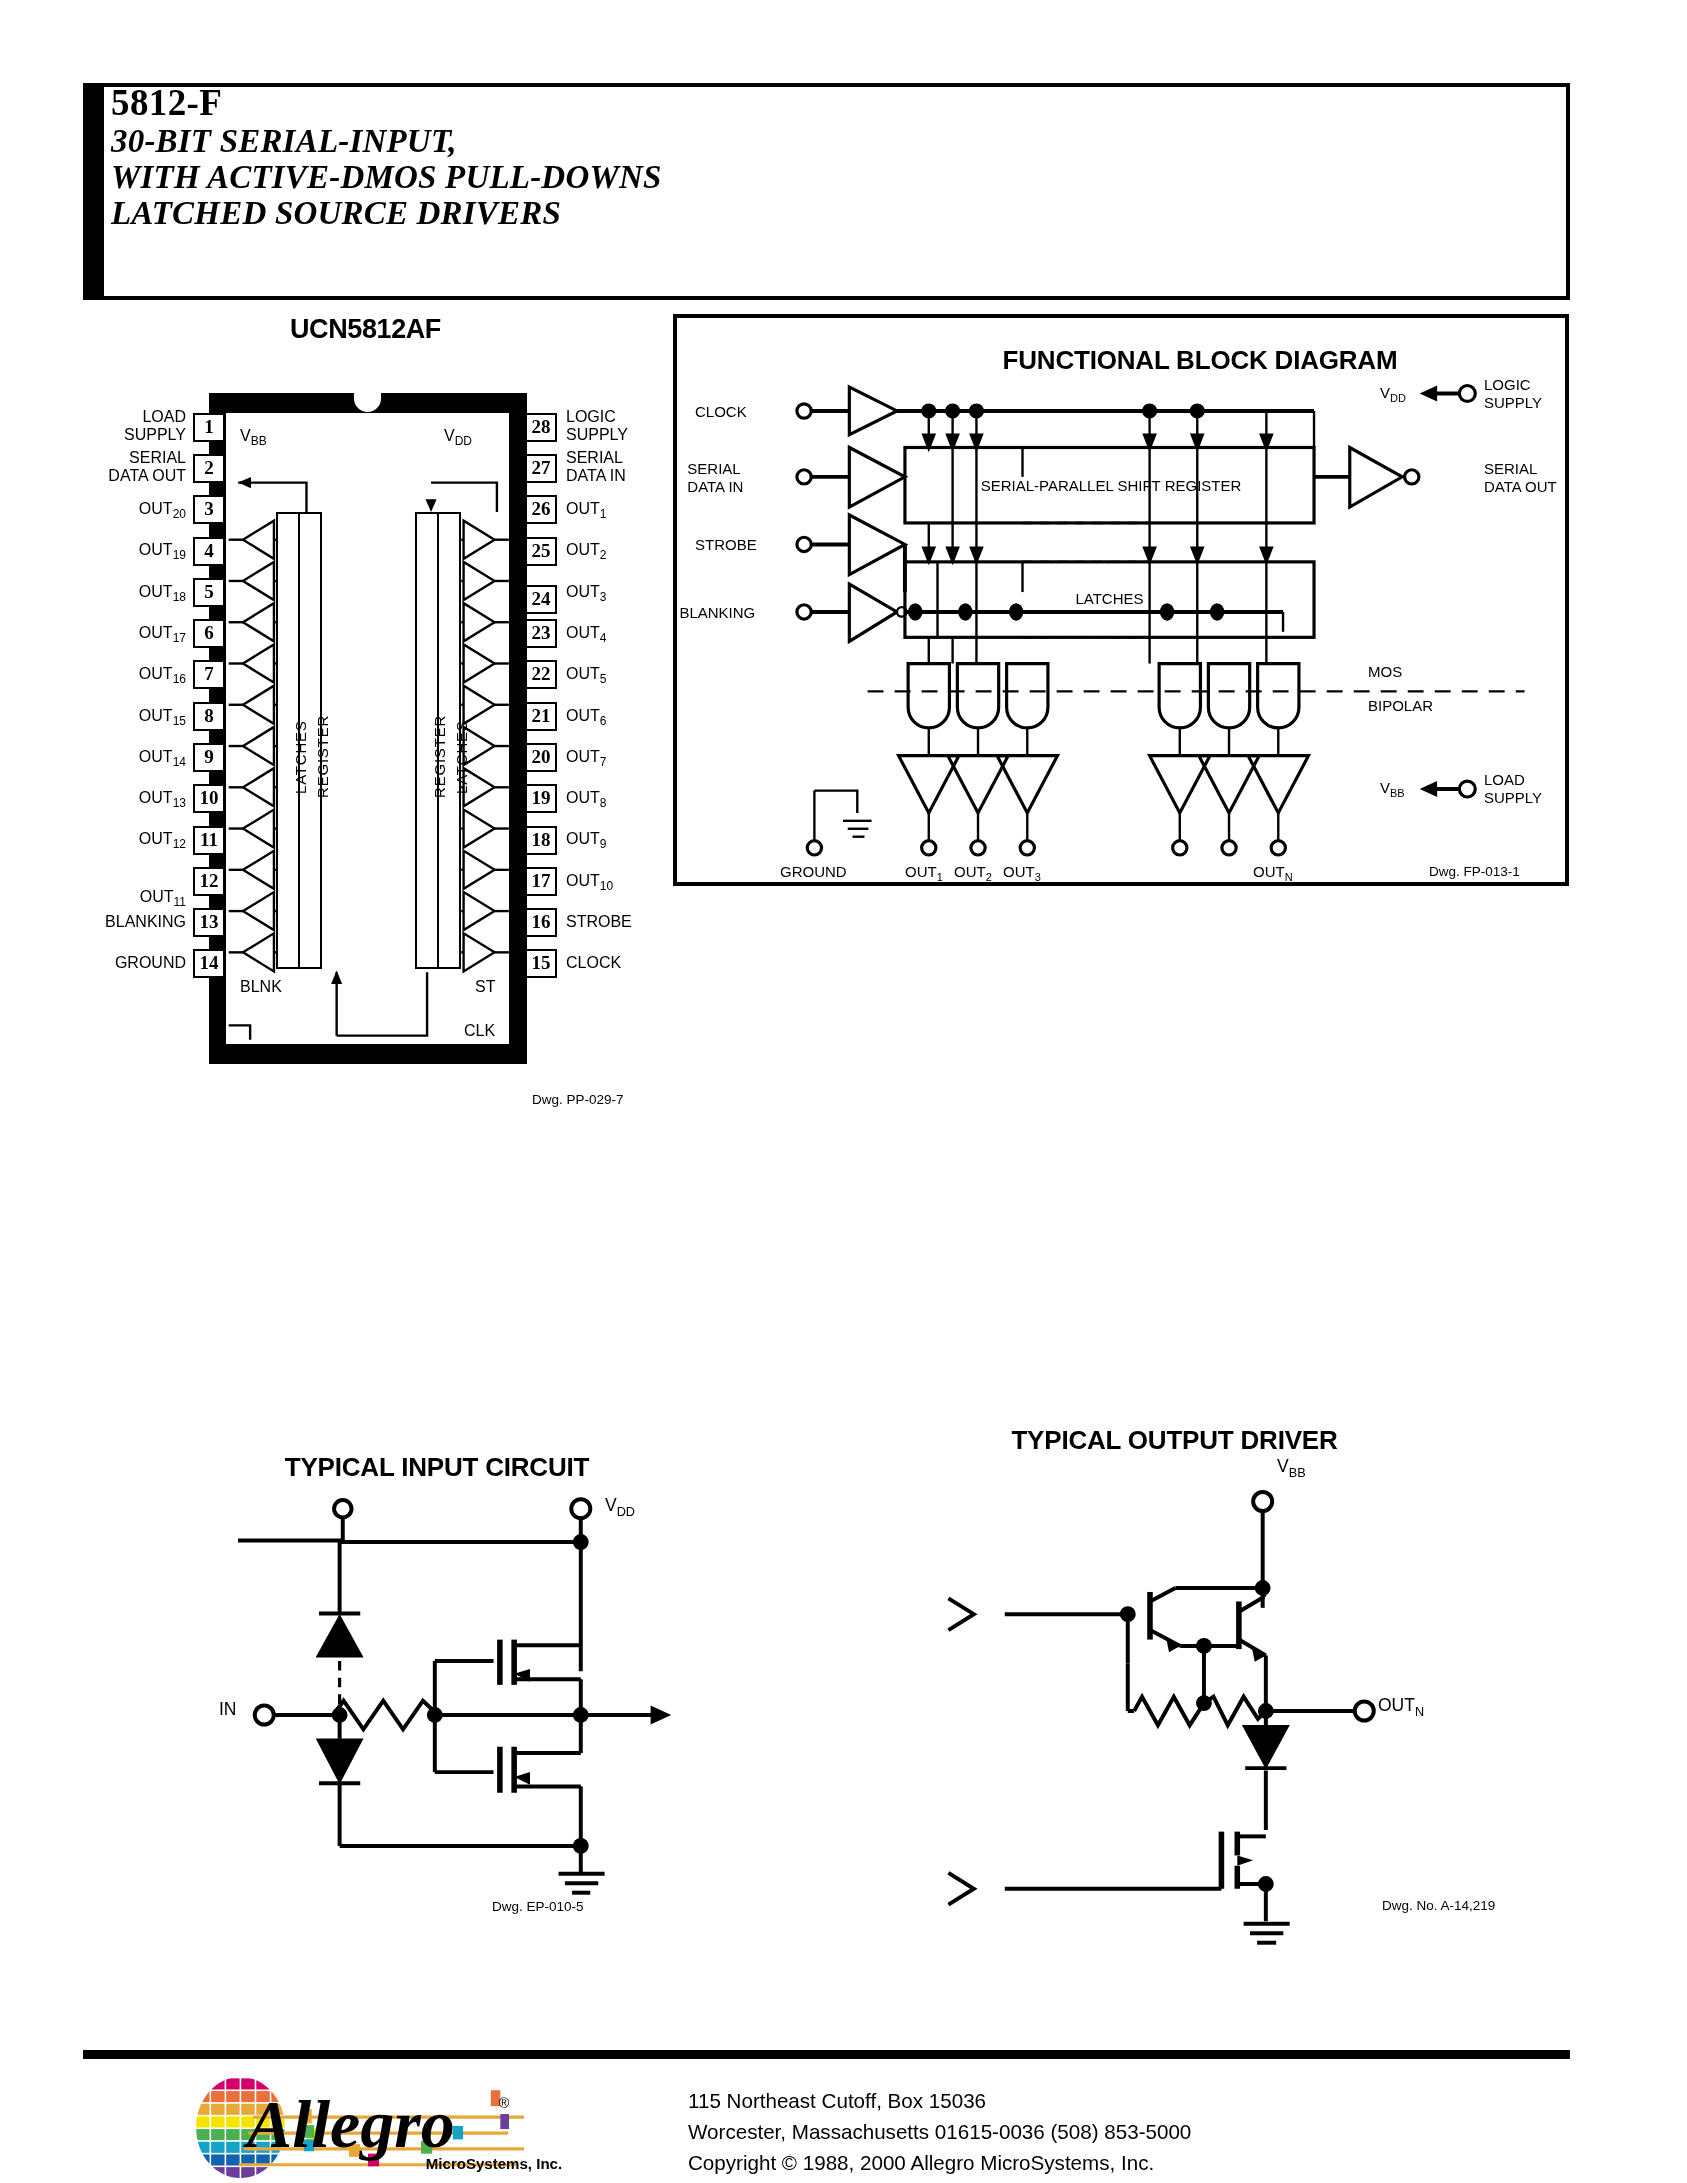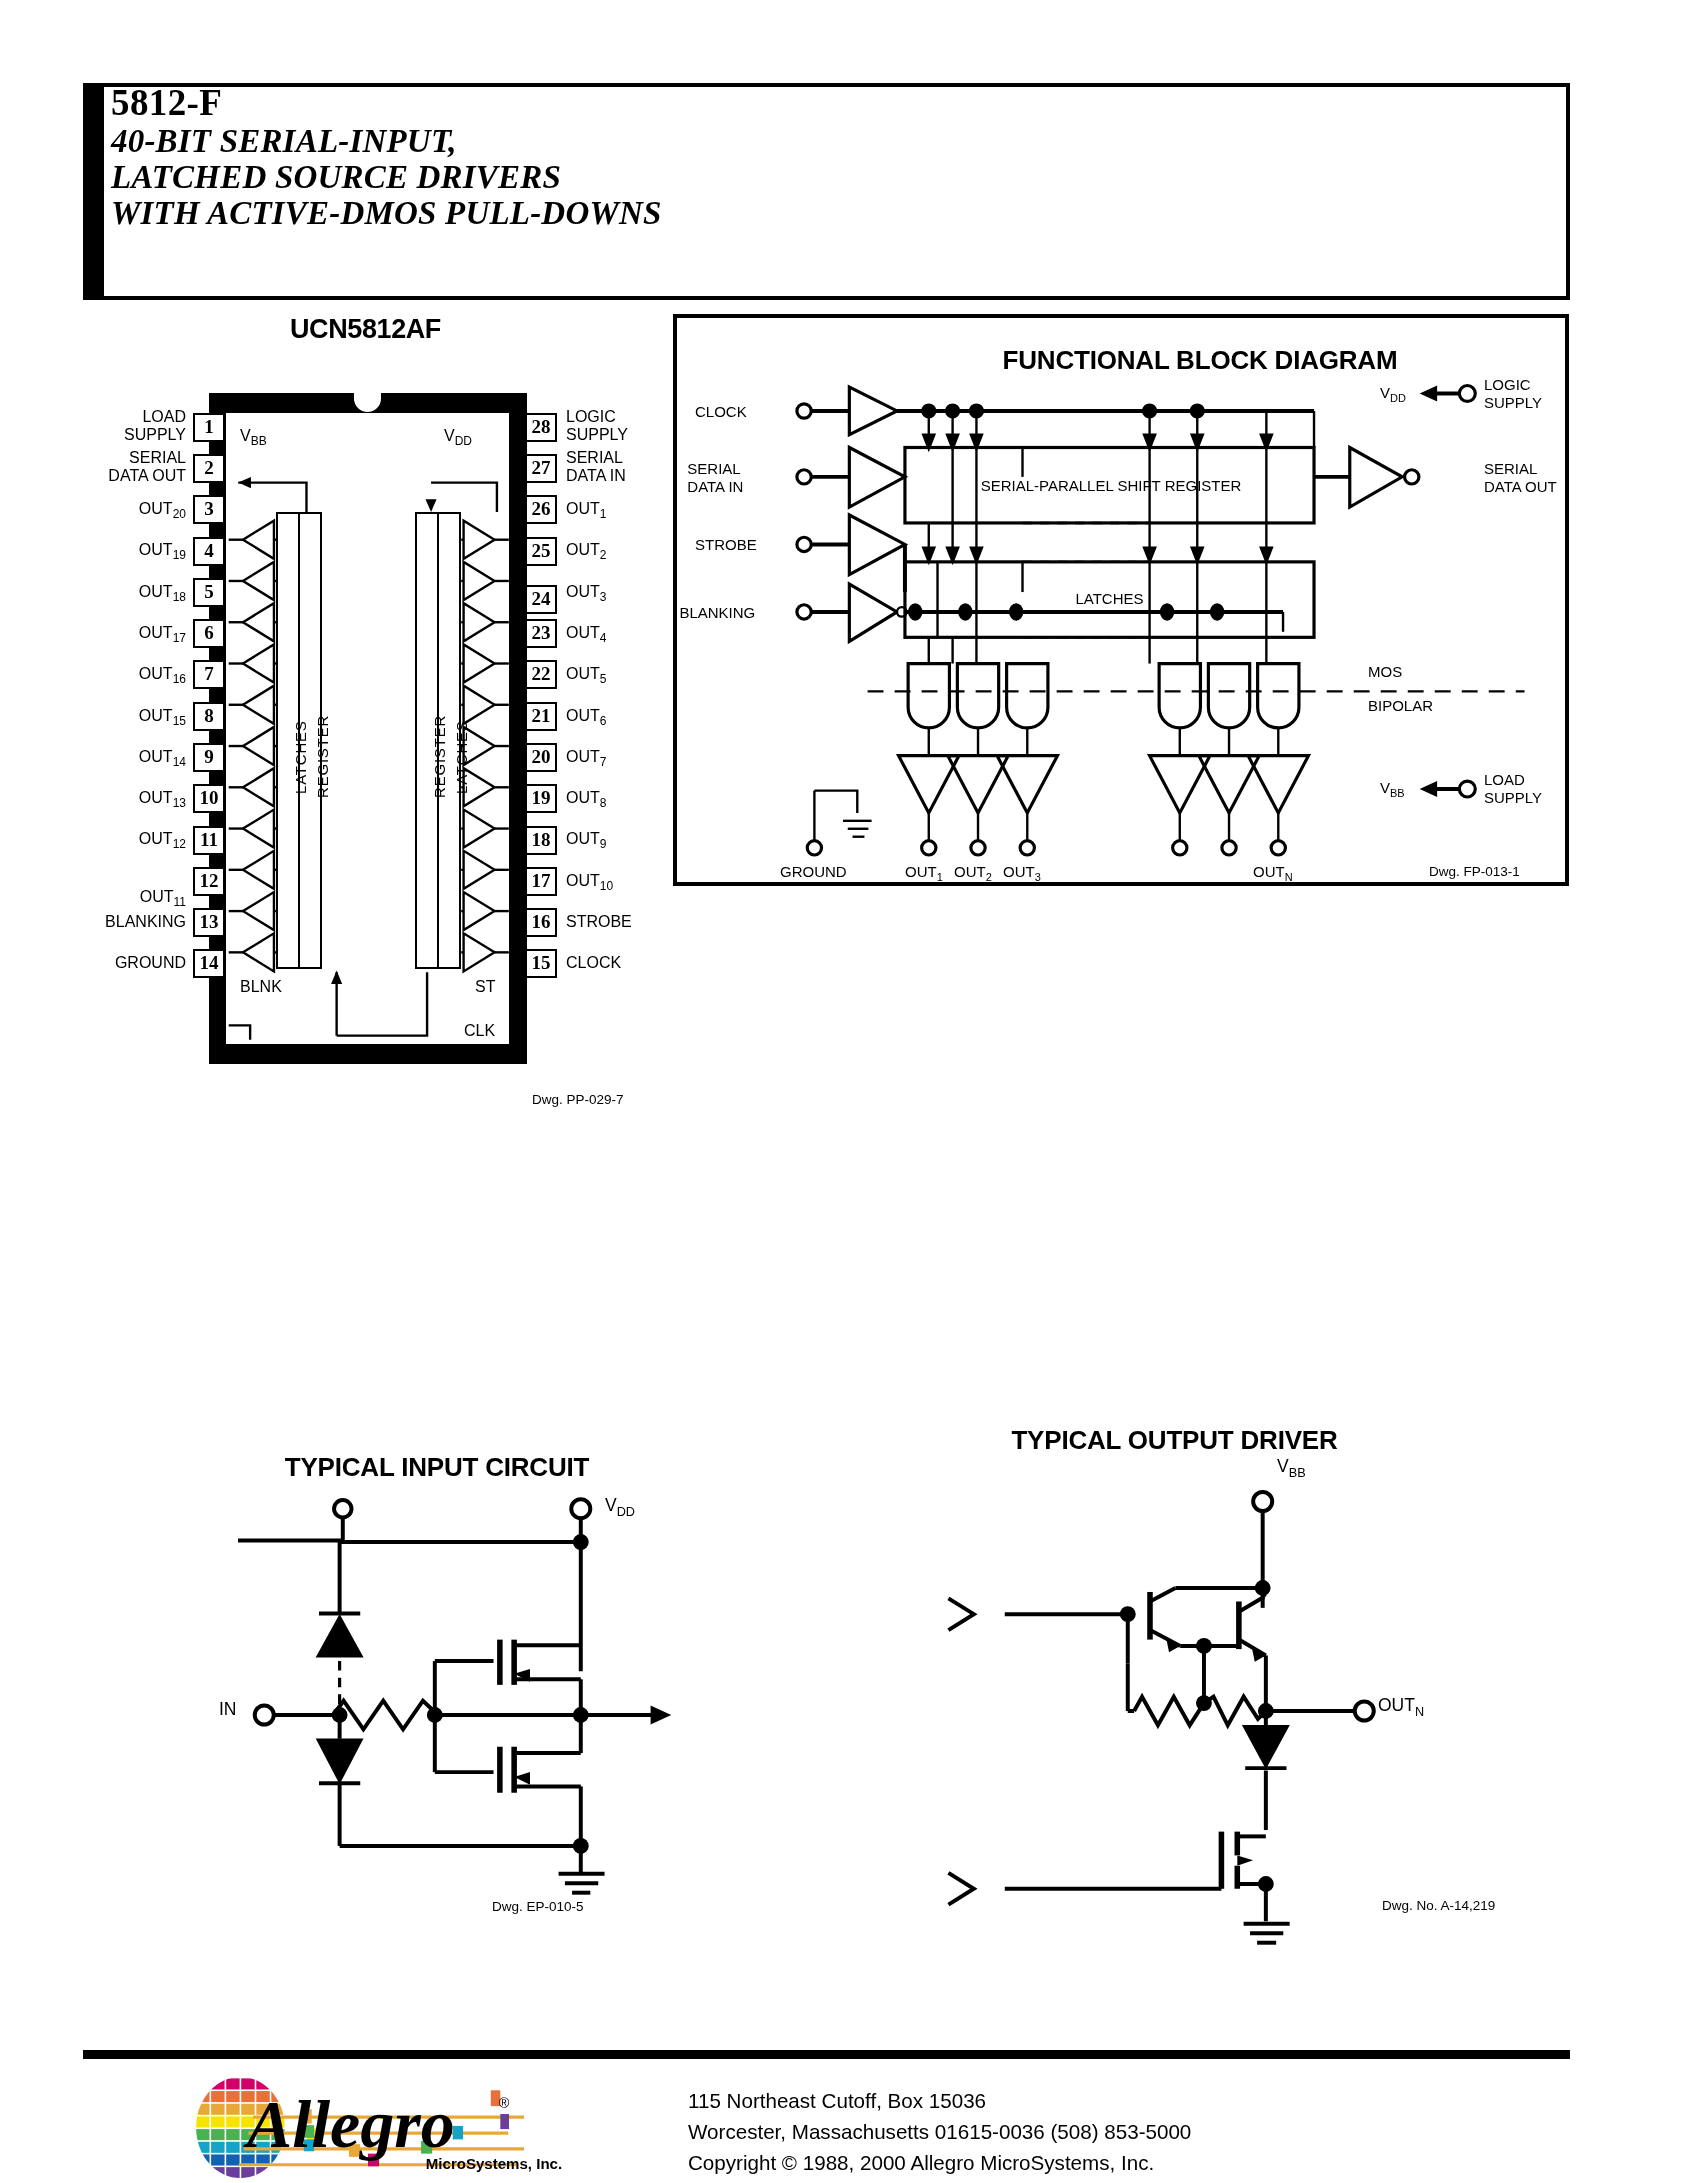--- a/index.html
+++ b/index.html
@@ -66,23 +66,23 @@
   #addr{left:688px;top:2085px;font-size:20.6px;line-height:31px;white-space:nowrap;}
   #addr div{margin:0;}
 </style>
 </head>
 <body>
 
 <div class="abs" id="title-box"></div>
 <div class="abs" id="title-accent"></div>
 <div class="abs" id="title-text">
   <div class="part-no">5812-F</div>
-  <div class="sub">40-BIT SERIAL-INPUT,</div>
+  <div class="sub">30-BIT SERIAL-INPUT,</div>
+  <div class="sub">WITH ACTIVE-DMOS PULL-DOWNS</div>
   <div class="sub">LATCHED SOURCE DRIVERS</div>
-  <div class="sub">WITH ACTIVE-DMOS PULL-DOWNS</div>
 </div>
 
 <div class="abs" id="pkg-title">UCN5812AF</div>
 
 <div class="abs" id="pkg-wrap">
 
   <div class="pkg-body"></div>
   <div class="pkg-inner"></div>
   <div class="pkg-notch-fill"></div>
   <div class="pkg-notch"></div>

